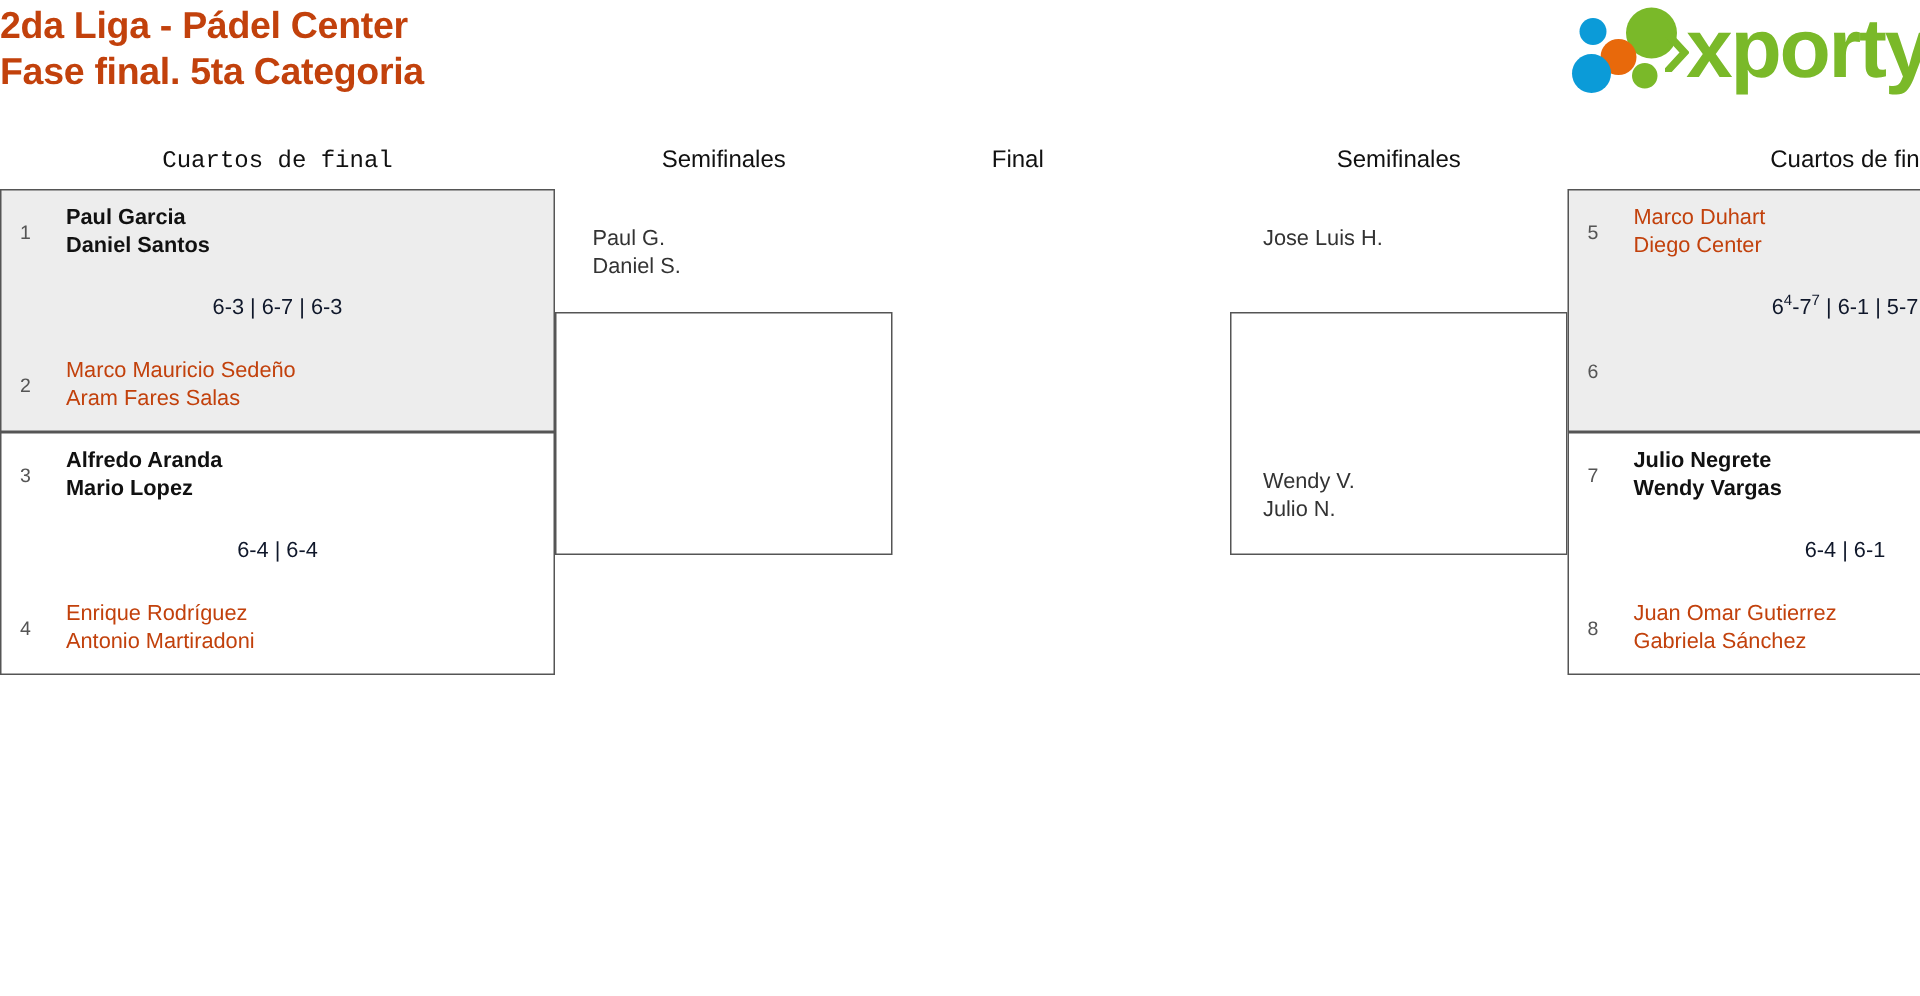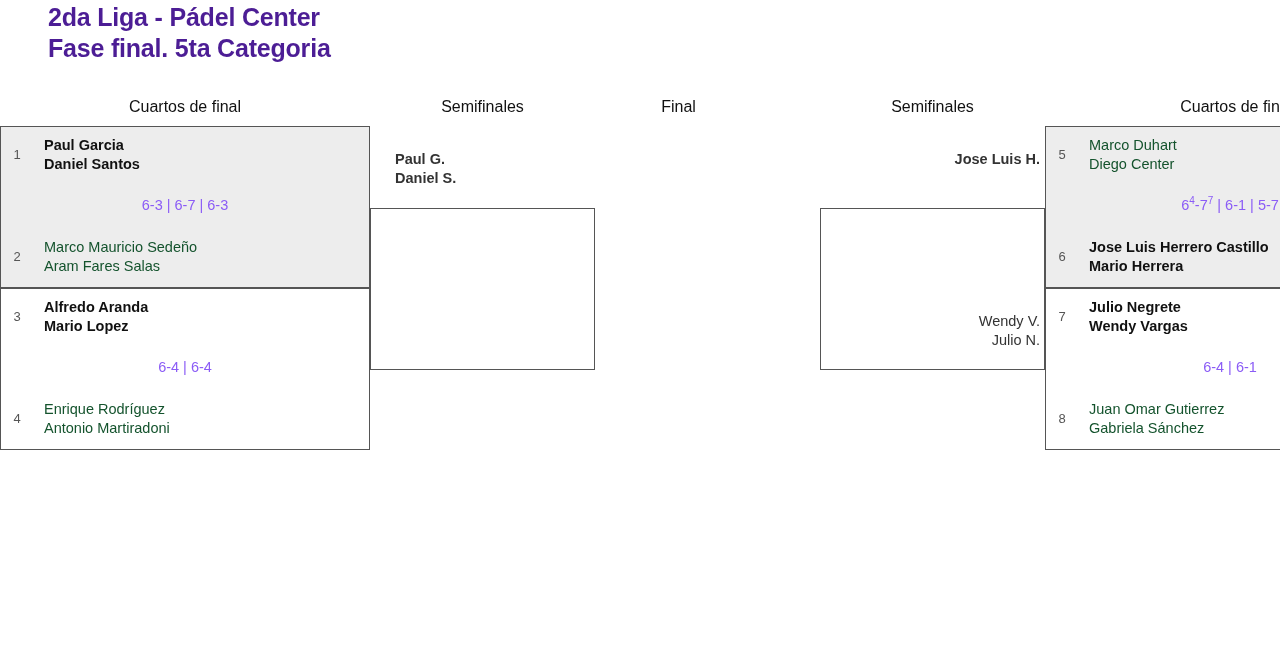--- a/index.html
+++ b/index.html
@@ -24,23 +24,22 @@
     height: 90px;
   }
   .title-block {
     position: absolute;
     left: 0;
     top: 2px;
     font-size: 25px;
     font-weight: 700;
     line-height: 31px;
     letter-spacing: -0.2px;
-    color: #4c1d95;
-    white-space: nowrap;
-    padding-left: 48px;
+    color: #c2410c;
+    white-space: nowrap;
   }
   .title-line { display: block; }
 
   
   .logo {
     position: absolute;
     left: 1048px;
     top: 4px;
     width: 232px;
     height: 62px;
@@ -75,21 +74,21 @@
   
   .round-head {
     position: absolute;
     top: 96px;
     font-size: 16px;
     line-height: 22px;
     color: #111111;
     text-align: center;
     white-space: nowrap;
   }
-  .rh-qf-left  { left: 0px;    width: 370px; }
+  .rh-qf-left  { left: 0px;    width: 370px; font-family: Liberation Mono, monospace; }
   .rh-sf-left  { left: 370px;  width: 225px; }
   .rh-final    { left: 566px;  width: 225px; }
   .rh-sf-right { left: 820px;  width: 225px; }
   .rh-qf-right { left: 1045px; width: 370px; }
 
   
   .bracket { position: absolute; top: 0; left: 0; width: 1280px; height: 664px; }
 
   
   .match {
@@ -125,41 +124,41 @@
     font-size: 13px;
     color: #555555;
     width: 20px;
     min-width: 20px;
     text-align: center;
     line-height: 20px;
   }
   .names {
     font-size: 14.5px;
     line-height: 19px;
-    color: #14532d;
+    color: #c2410c;
     white-space: nowrap;
   }
   .names.winner {
     font-weight: 700;
     color: #111111;
   }
   .name-line { display: block; margin-left: 17px; }
 
   
   .m-right .team { padding: 0 10px 0 6px; }
 
   
   .score {
     position: absolute;
     top: 68px;
     width: 100%;
     text-align: center;
     font-size: 14.5px;
     line-height: 20px;
-    color: #8b5cf6;
+    color: #0f172a;
     white-space: nowrap;
   }
   .m-right .score { text-align: center; }
   .score sup {
     font-size: 10px;
     vertical-align: super;
     line-height: 0;
   }
 
   
@@ -178,34 +177,47 @@
   
   .sf-team {
     position: absolute;
     font-size: 14.5px;
     line-height: 19px;
     color: #333333;
     white-space: nowrap;
     width: 215px;
   }
   .sf-left  { left: 378px; text-align: left; }
-  .sf-right { left: 825px; text-align: right; }
-  .sf-upper { top: 150px; font-weight: bold; }
+  .sf-right { left: 825px; text-align: left; }
+  .sf-upper { top: 150px; }
   .sf-lower { top: 312px; }
 </style>
 </head>
 <body>
 
 <div class="header">
 
   <div class="title-block">
     <span class="title-line">2da Liga - Pádel Center</span>
     <span class="title-line">Fase final. 5ta Categoria</span>
   </div>
 
+  <div class="logo">
+    <div class="logo-dots">
+      <span class="dot dot-blue-sm"></span>
+      <span class="dot dot-green-lg"></span>
+      <span class="dot dot-orange"></span>
+      <span class="dot dot-blue-lg"></span>
+      <span class="dot dot-green-sm"></span>
+      <svg class="logo-chevron" viewBox="0 0 16 26">
+        <path d="M2 1 L13 13 L2 25" fill="none" stroke="#7ab929" stroke-width="5" stroke-linecap="square"></path>
+      </svg>
+    </div>
+    <div class="logo-word">xporty</div>
+  </div>
 
 </div>
 
 <div class="round-head rh-qf-left">Cuartos de final</div>
 <div class="round-head rh-sf-left">Semifinales</div>
 <div class="round-head rh-final">Final</div>
 <div class="round-head rh-sf-right">Semifinales</div>
 <div class="round-head rh-qf-right">Cuartos de fin</div>
 
 <div class="bracket">
@@ -265,24 +277,20 @@
     <div class="team team-top">
       <span class="seed">5</span>
       <span class="names">
         <span class="name-line">Marco Duhart</span>
         <span class="name-line">Diego Center</span>
       </span>
     </div>
     <div class="score"><span>6</span><sup>4</sup>-<span>7</span><sup>7</sup><span> | 6-1 | 5-7</span></div>
     <div class="team team-bottom">
       <span class="seed">6</span>
-      <span class="names winner">
-        <span class="name-line">Jose Luis Herrero Castillo</span>
-        <span class="name-line">Mario Herrera</span>
-      </span>
     </div>
   </div>
 
   <div class="match m-right m2 plain">
     <div class="team team-top">
       <span class="seed">7</span>
       <span class="names winner">
         <span class="name-line">Julio Negrete</span>
         <span class="name-line">Wendy Vargas</span>
       </span>

